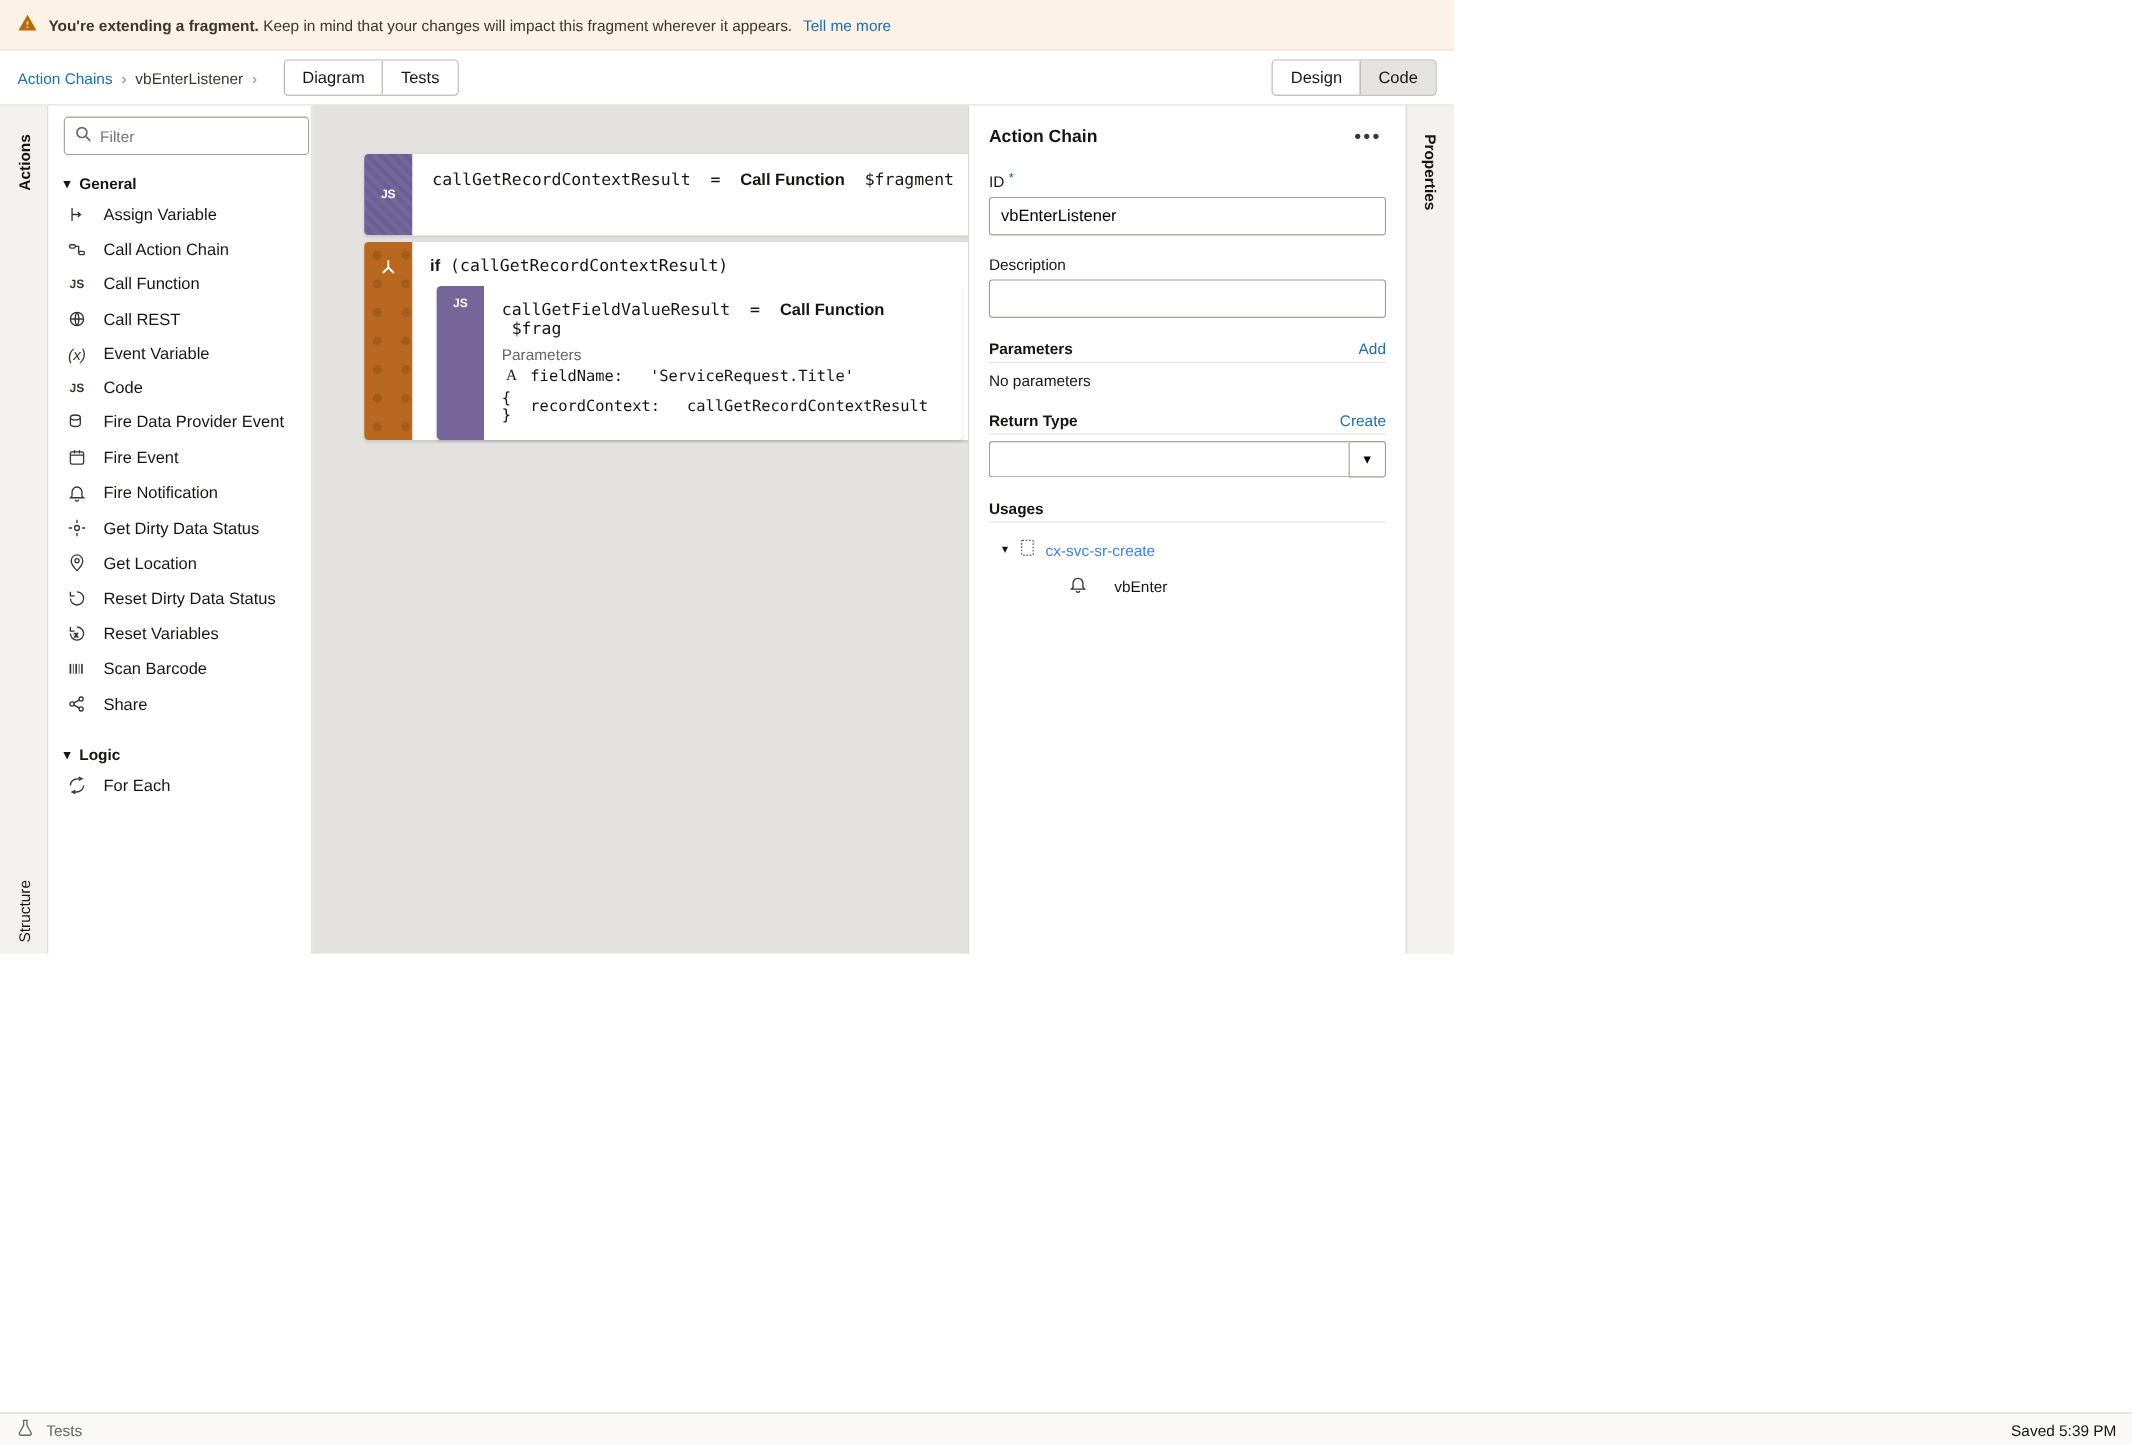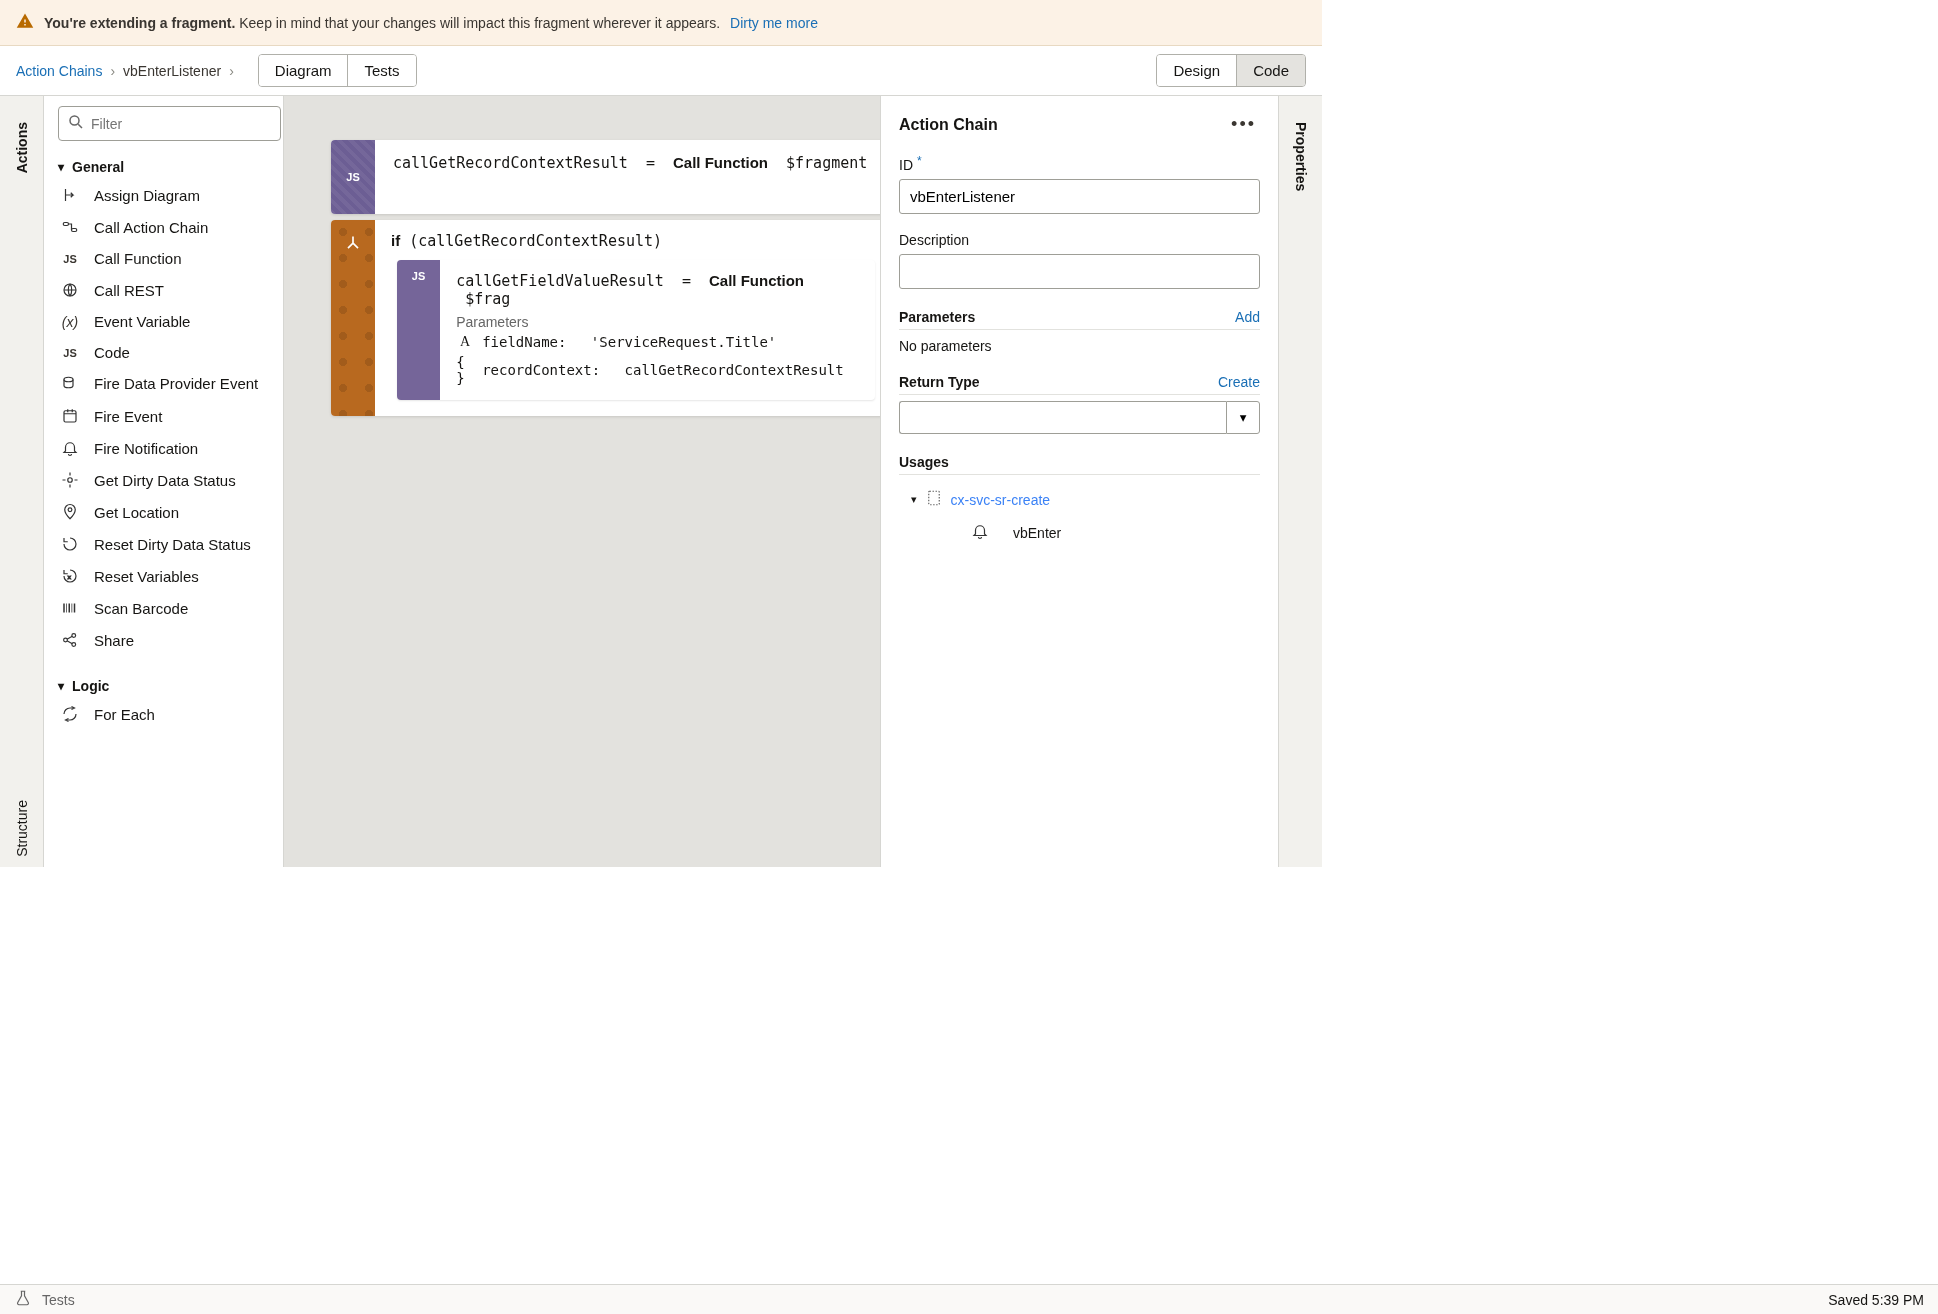--- a/index.html
+++ b/index.html
@@ -217,21 +217,21 @@
   background-image: radial-gradient(circle at 12px 12px, rgba(0,0,0,.12) 4px, transparent 4px);
   background-size: 26px 26px;
   display: flex;
   align-items: flex-start;
   justify-content: center;
   padding-top: 14px;
   color: #fff;
   border-top-left-radius: 4px;
   border-bottom-left-radius: 4px;
 }
-.block2-content { flex: 1; padding: 12px 16px 16px; }
+.block2-content { flex: 1; padding: 12px 16px 0; }
 .if-line { font-family: ui-monospace, Menlo, monospace; font-size: 15px; margin-bottom: 10px; }
 .inner-block {
   display: flex;
   background: #fff;
   border-radius: 4px;
   box-shadow: 0 1px 2px rgba(0,0,0,.1);
   margin-left: 6px;
 }
 .inner-block .side { width: 44px; background: #756599; display: flex; align-items: flex-start; justify-content: center; padding-top: 10px; color:#fff; border-top-left-radius:4px; border-bottom-left-radius:4px;}
 .inner-block .content { padding: 12px 16px 14px; font-family: ui-monospace, Menlo, monospace; font-size: 15px; }
@@ -311,21 +311,21 @@
 
 <div class="banner">
   <span class="warn-icon">
     <svg class="svgic" viewBox="0 0 24 24" fill="currentColor">
         <path d="M1 21h22L12 2 1 21zm12-3h-2v-2h2v2zm0-4h-2v-4h2v4z"></path>
       </svg>
   </span>
   <span class="banner-text">
     <b>You're extending a fragment.</b>
     <span>Keep in mind that your changes will impact this fragment wherever it appears.</span>
-    <span class="banner-link">Dirty me more</span>
+    <span class="banner-link">Tell me more</span>
   </span>
 </div>
 
 <div class="header-row">
   <div class="breadcrumb">
     <a>Action Chains</a>
     <span class="chev">›</span>
     <span class="current">vbEnterListener</span>
     <span class="chev">›</span>
   </div>
@@ -366,21 +366,21 @@
       <span>General</span>
     </div>
 
     <div class="action-item">
       <span class="ic">
           <svg class="svgic" viewBox="0 0 24 24" fill="none" stroke="#333" stroke-width="1.6">
             <path d="M6 4v16"></path>
             <path d="M6 12h10l-3-3m3 3l-3 3"></path>
           </svg>
         </span>
-      <span class="lbl">Assign Diagram</span>
+      <span class="lbl">Assign Variable</span>
     </div>
     <div class="action-item">
       <span class="ic">
           <svg class="svgic" viewBox="0 0 24 24" fill="none" stroke="#333" stroke-width="1.6">
             <rect x="3" y="6" width="7" height="4" rx="2"></rect>
             <rect x="14" y="14" width="7" height="4" rx="2"></rect>
             <path d="M10 8h4v8"></path>
           </svg>
         </span>
       <span class="lbl">Call Action Chain</span>

